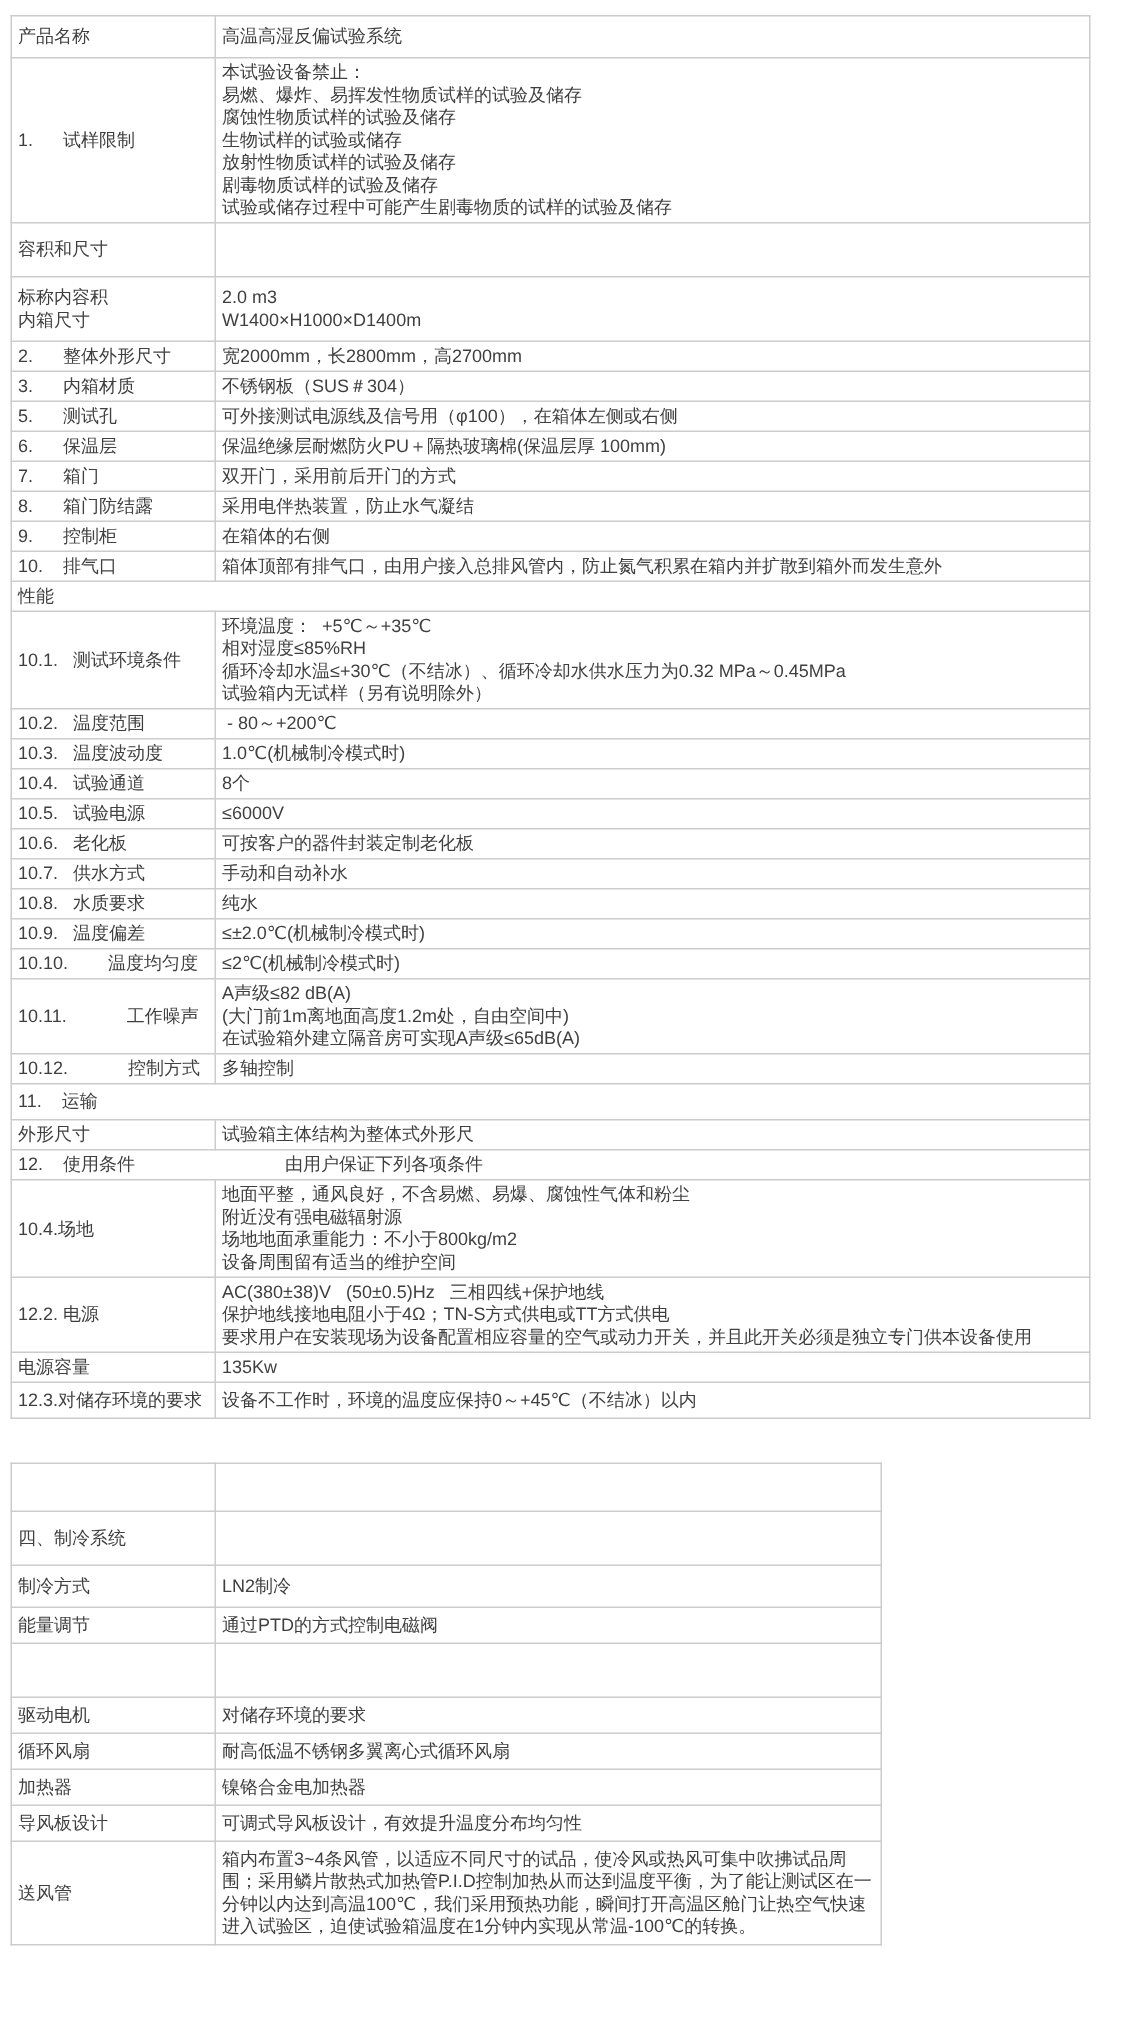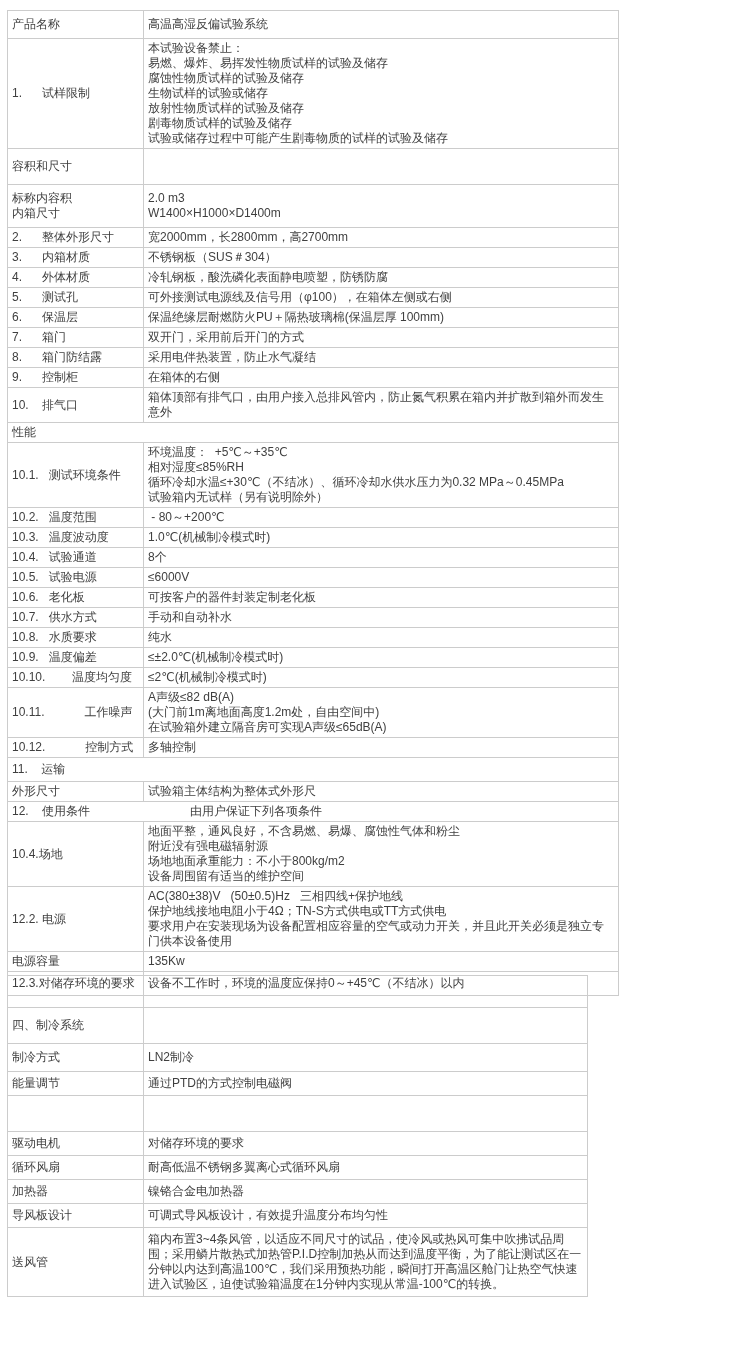--- a/index.html
+++ b/index.html
@@ -6,21 +6,21 @@
   body{
     width:750px;height:1350px;position:relative;
     background:#ffffff;
     font-family:"Liberation Sans","DejaVu Sans",sans-serif;
     font-size:12px;line-height:15px;color:#3f3f3f;
   }
   table{
     border-collapse:collapse;table-layout:fixed;
     position:absolute;left:7px;
   }
-  #spec-table-main{top:10px;width:612px;}
+  #spec-table-main{top:10px;width:720px;}
   #spec-table-systems{top:975px;width:581px;}
   td{
     border:1px solid #cccccc;
     vertical-align:middle;
     padding:2px 4px;
     white-space:pre-wrap;
     word-break:break-all;
     overflow:hidden;
   }
   tr.pm>td{padding-top:6px;padding-bottom:6px;}
@@ -65,24 +65,20 @@
     </tr>
     <tr>
       <td>2.      整体外形尺寸</td>
       <td>宽2000mm，长2800mm，高2700mm</td>
     </tr>
     <tr>
       <td>3.      内箱材质</td>
       <td>不锈钢板（SUS＃304）</td>
     </tr>
     <tr>
-      <td>4.      外体材质</td>
-      <td>冷轧钢板，酸洗磷化表面静电喷塑，防锈防腐</td>
-    </tr>
-    <tr>
       <td>5.      测试孔</td>
       <td>可外接测试电源线及信号用（φ100），在箱体左侧或右侧</td>
     </tr>
     <tr>
       <td>6.      保温层</td>
       <td>保温绝缘层耐燃防火PU＋隔热玻璃棉(保温层厚 100mm)</td>
     </tr>
     <tr>
       <td>7.      箱门</td>
       <td>双开门，采用前后开门的方式</td>

